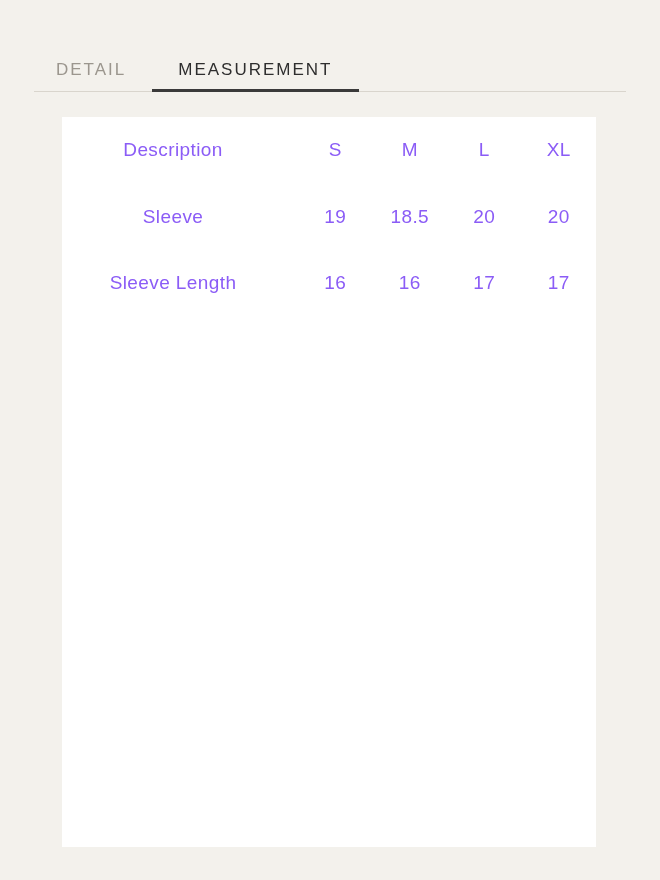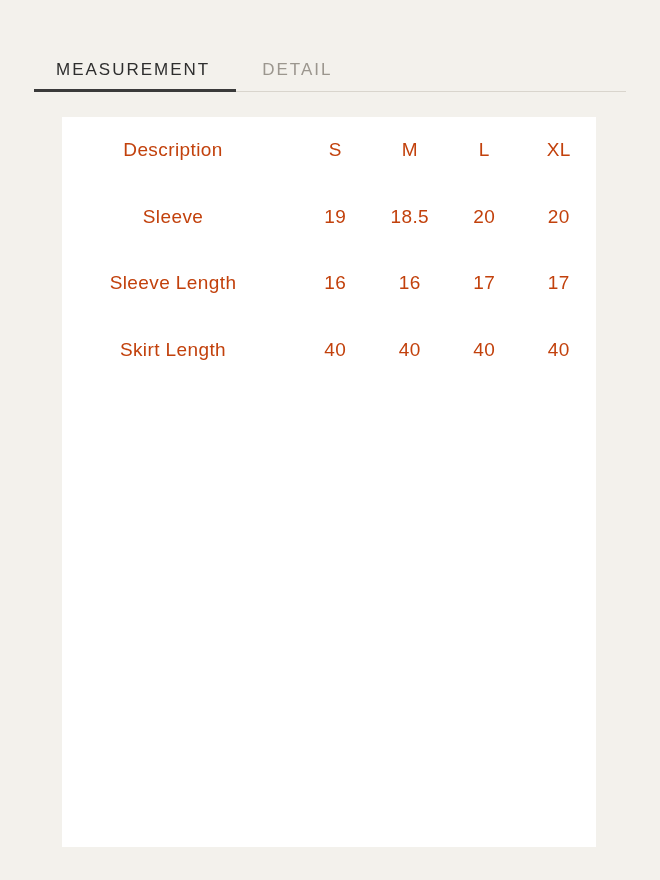--- a/index.html
+++ b/index.html
@@ -82,43 +82,43 @@
   }
   table.size-table {
     width: 100%;
     border-collapse: collapse;
     table-layout: fixed;
   }
   table.size-table th,
   table.size-table td {
     font-weight: normal;
     font-size: 19px;
-    color: #c2410c;
+    color: #8b5cf6;
     text-align: center;
     padding: 0;
     height: 66.5px;
     letter-spacing: 0.4px;
     font-family: "Liberation Sans", sans-serif;
   }
   table.size-table col.c-desc { width: 236px; }
   table.size-table col.c-size { width: 74.5px; }
   table.size-table th.desc-head,
   table.size-table td.desc-cell {
     text-align: center;
     padding-right: 14px;
   }
 </style>
 </head>
 <body>
 
 <div class="screen">
 
   <div class="tabbar">
+    <button class="tab">DETAIL</button>
     <button class="tab active">MEASUREMENT</button>
-    <button class="tab">DETAIL</button>
   </div>
 
   <div class="panel">
     <table class="size-table">
       <colgroup>
         <col class="c-desc">
         <col class="c-size">
         <col class="c-size">
         <col class="c-size">
         <col class="c-size">
@@ -140,24 +140,17 @@
           <td>20</td>
           <td>20</td>
         </tr>
         <tr>
           <td class="desc-cell">Sleeve Length</td>
           <td>16</td>
           <td>16</td>
           <td>17</td>
           <td>17</td>
         </tr>
-        <tr>
-          <td class="desc-cell">Skirt Length</td>
-          <td>40</td>
-          <td>40</td>
-          <td>40</td>
-          <td>40</td>
-        </tr>
       </tbody>
     </table>
   </div>
 
 </div>
 
 </body></html>

